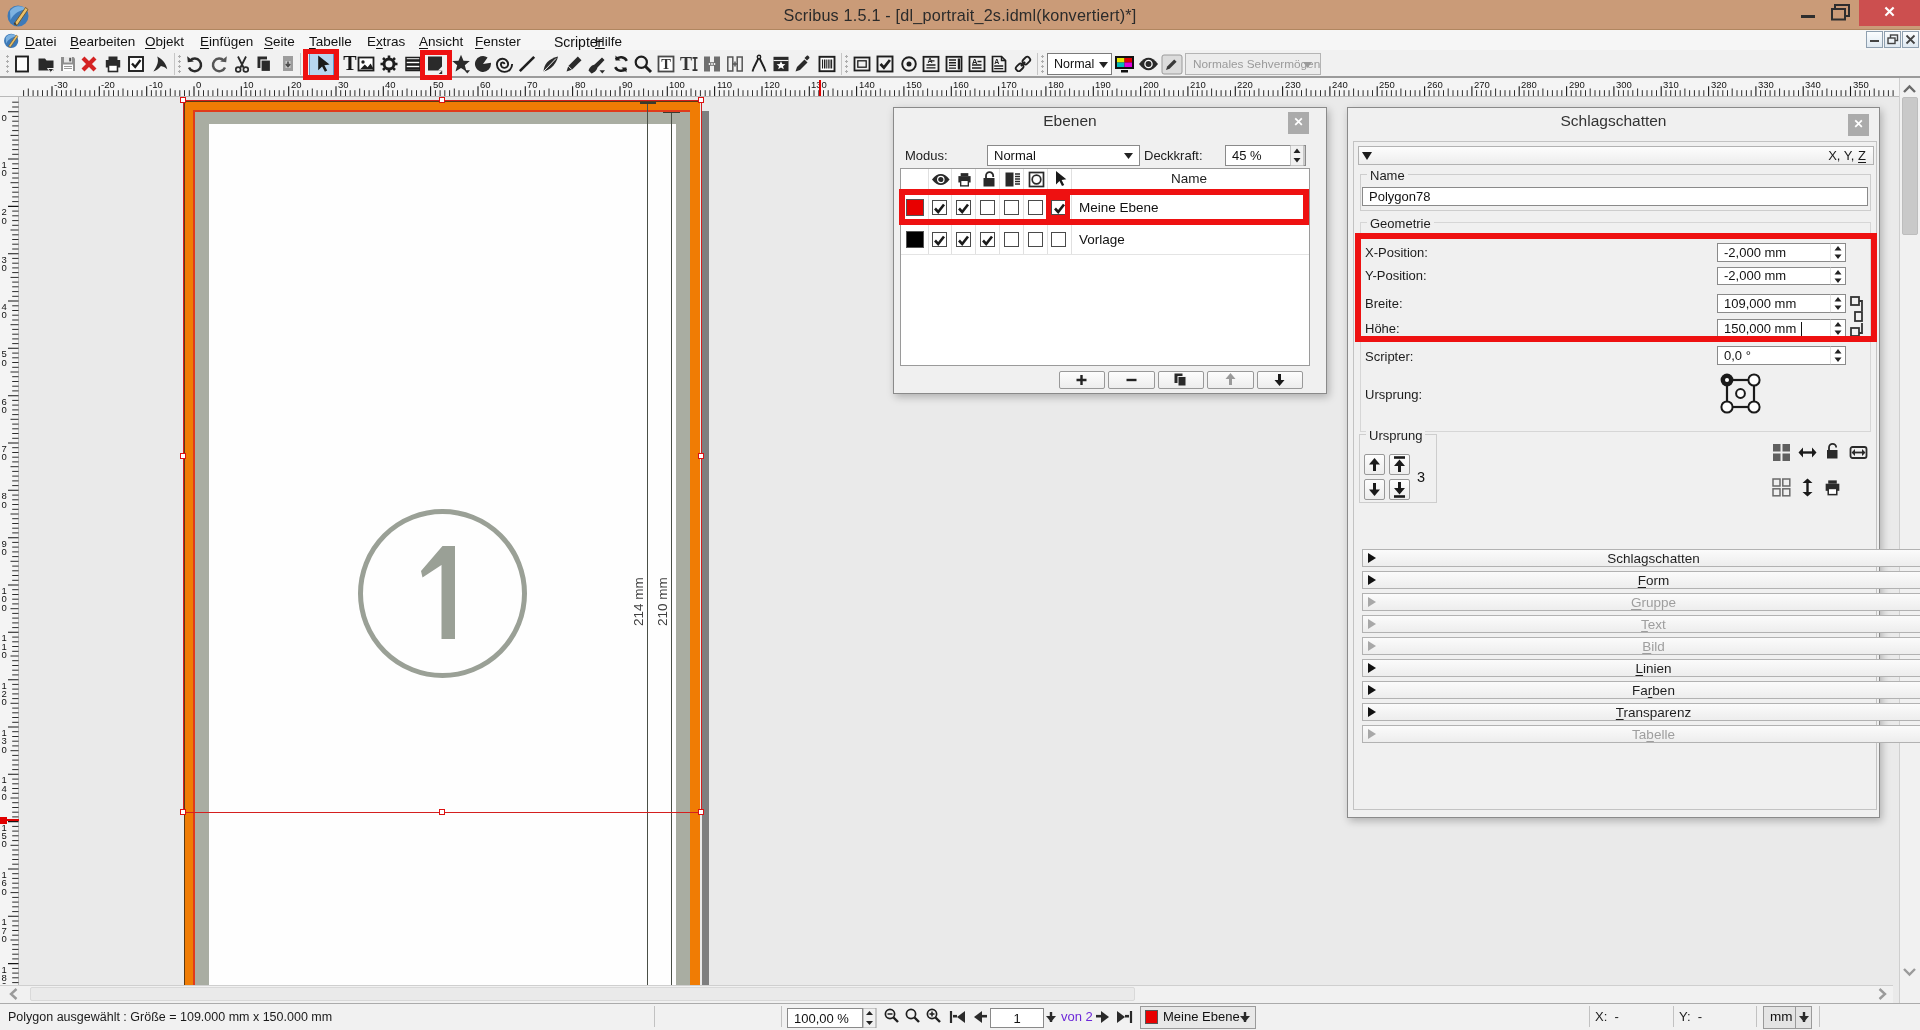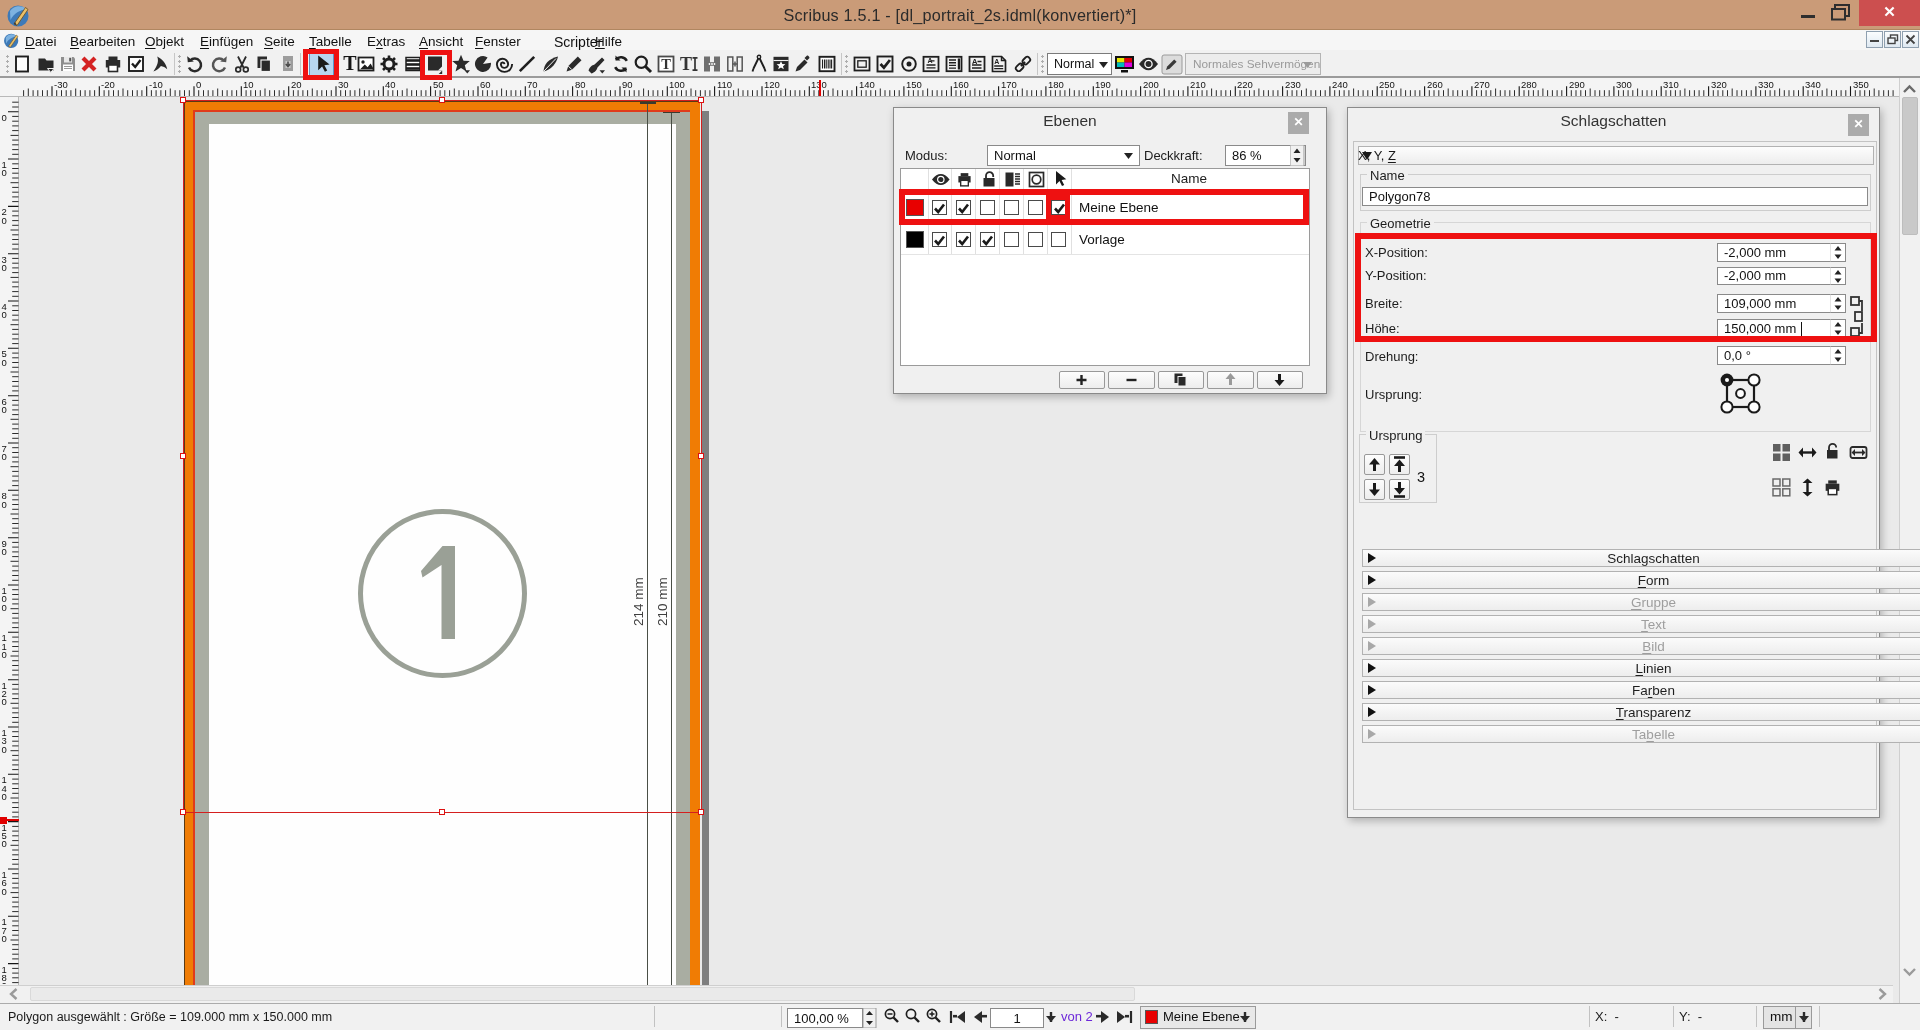--- a/index.html
+++ b/index.html
@@ -505,21 +505,21 @@
   </svg>
 <div class="abs" style="left:893px;top:107px;width:434px;height:287px;background:#f0f0f0;border:1px solid #8a8a8a;box-shadow:2px 3px 8px rgba(0,0,0,.25)"></div>
 <div class="abs" style="left:893px;top:112px;width:354px;text-align:center;font-size:15.5px;color:#333">Ebenen</div>
 <div class="abs" style="left:1288px;top:112px;width:21px;height:22px;background:#ababab;color:#fff;font-size:12px;font-weight:bold;text-align:center;line-height:21px">✕</div>
 <div class="lbl" style="left:905px;top:148px">Modus:</div>
 <div class="fld" style="left:987px;top:145px;width:153px;height:21px">Normal</div>
 <svg class="abs" style="left:1124px;top:153px" width="10" height="7">
     <path d="M0 0h9L4.5 6z" fill="#222"></path>
   </svg>
 <div class="lbl" style="left:1144px;top:148px">Deckkraft:</div>
-<div class="fld" style="left:1225px;top:145px;width:81px;height:21px">86 %</div>
+<div class="fld" style="left:1225px;top:145px;width:81px;height:21px">45 %</div>
 <svg class="abs" style="left:1290px;top:145px" width="15" height="21">
     <rect x="0" y="0" width="14" height="21" fill="#f1f1f1" stroke="#9a9a9a"></rect>
     <path d="M7 3.5L10.5 8h-7zM7 17.5L3.5 13h7z" fill="#222"></path>
   </svg>
 <div class="abs" style="left:900px;top:168px;width:410px;height:198px;background:#fff;border:1px solid #9a9a9a"></div>
 <div class="abs" style="left:927.5px;top:169px;width:1px;height:85px;background:#e0e0e0"></div>
 <div class="abs" style="left:951.4px;top:169px;width:1px;height:85px;background:#e0e0e0"></div>
 <div class="abs" style="left:975.3px;top:169px;width:1px;height:85px;background:#e0e0e0"></div>
 <div class="abs" style="left:999.2px;top:169px;width:1px;height:85px;background:#e0e0e0"></div>
 <div class="abs" style="left:1023.1px;top:169px;width:1px;height:85px;background:#e0e0e0"></div>
@@ -617,21 +617,21 @@
     <path d="M7.5 14l5-6h-10z" fill="#1a1a1a"></path>
   </svg>
 <div class="abs" style="left:1347px;top:107px;width:533px;height:711px;background:#f0f0f0;border:1px solid #8a8a8a;box-shadow:2px 3px 8px rgba(0,0,0,.25)"></div>
 <div class="abs" style="left:1347px;top:112px;width:533px;text-align:center;font-size:15.5px;color:#333">Schlagschatten</div>
 <div class="abs" style="left:1848px;top:114px;width:21px;height:22px;background:#ababab;color:#fff;font-size:12px;font-weight:bold;text-align:center;line-height:21px">✕</div>
 <div class="abs" style="left:1353px;top:141px;width:524px;height:669px;background:#f0f0f0;border:1px solid #c3c3c3"></div>
 <div class="abs" style="left:1358px;top:146px;width:516px;height:19px;background:linear-gradient(#fdfdfd,#ededed);border:1px solid #b2b2b2"></div>
 <svg class="abs" style="left:1362px;top:151.5px" width="11" height="9">
     <path d="M0 0h10L5 8z" fill="#1a1a1a"></path>
   </svg>
-<div class="abs" style="left:1358px;top:148px;width:508px;text-align:left;font-size:13px;color:#1a1a1a">X, Y, <u>Z</u></div>
+<div class="abs" style="left:1358px;top:148px;width:508px;text-align:right;font-size:13px;color:#1a1a1a">X, Y, <u>Z</u></div>
 <div class="abs" style="left:1360px;top:174px;width:511px;height:37px;border:1px solid #cdcdcd"></div>
 <div class="abs" style="left:1367px;top:167.5px;background:#f0f0f0;padding:0 3px;font-size:13px;color:#1c1c1c">Name</div>
 <div class="fld" style="left:1362px;top:187px;width:506px;height:18.5px">Polygon78</div>
 <div class="abs" style="left:1360px;top:222px;width:511px;height:210px;border:1px solid #d6d6d6"></div>
 <div class="abs" style="left:1367px;top:215.5px;background:#f0f0f0;padding:0 3px;font-size:13px;color:#1c1c1c">Geometrie</div>
 <div class="lbl" style="left:1365px;top:244.5px">X-Position:</div>
 <div class="fld" style="left:1717px;top:243px;width:129px;height:18.7px">-2,000 mm</div>
 <svg class="abs" style="left:1830px;top:243px" width="16" height="18.7">
     <path d="M0 0v18.7" stroke="#c9c9c9"></path>
     <path d="M8 3L11.5 7.5h-7zM8 16L4.5 11.5h7z" fill="#222"></path>
@@ -648,21 +648,21 @@
     <path d="M0 0v18.7" stroke="#c9c9c9"></path>
     <path d="M8 3L11.5 7.5h-7zM8 16L4.5 11.5h7z" fill="#222"></path>
   </svg>
 <div class="lbl" style="left:1365px;top:320.5px">Höhe:</div>
 <div class="fld" style="left:1717px;top:319px;width:129px;height:18.7px">150,000 mm</div>
 <svg class="abs" style="left:1830px;top:319px" width="16" height="18.7">
     <path d="M0 0v18.7" stroke="#c9c9c9"></path>
     <path d="M8 3L11.5 7.5h-7zM8 16L4.5 11.5h7z" fill="#222"></path>
   </svg>
 <div class="abs" style="left:1800.5px;top:321.5px;width:1.2px;height:14px;background:#111"></div>
-<div class="lbl" style="left:1365px;top:349px">Drehung:</div>
+<div class="lbl" style="left:1365px;top:349px">Scripter:</div>
 <div class="fld" style="left:1717px;top:346px;width:129px;height:18.7px">0,0 °</div>
 <svg class="abs" style="left:1830px;top:346px" width="16" height="18.7">
     <path d="M0 0v18.7" stroke="#c9c9c9"></path>
     <path d="M8 3L11.5 7.5h-7zM8 16L4.5 11.5h7z" fill="#222"></path>
   </svg>
 <svg class="abs" style="left:1849px;top:295px" width="16" height="44">
     <path d="M8 6h5v10M8 38h5V28" fill="none" stroke="#333" stroke-width="1.8"></path>
     <rect x="2" y="2" width="8" height="8" fill="#f0f0f0" stroke="#333" stroke-width="1.8"></rect>
     <rect x="2" y="33" width="8" height="8" fill="#f0f0f0" stroke="#333" stroke-width="1.8"></rect>
     <rect x="6" y="17" width="7" height="9" fill="#f0f0f0" stroke="#333" stroke-width="1.8"></rect>

